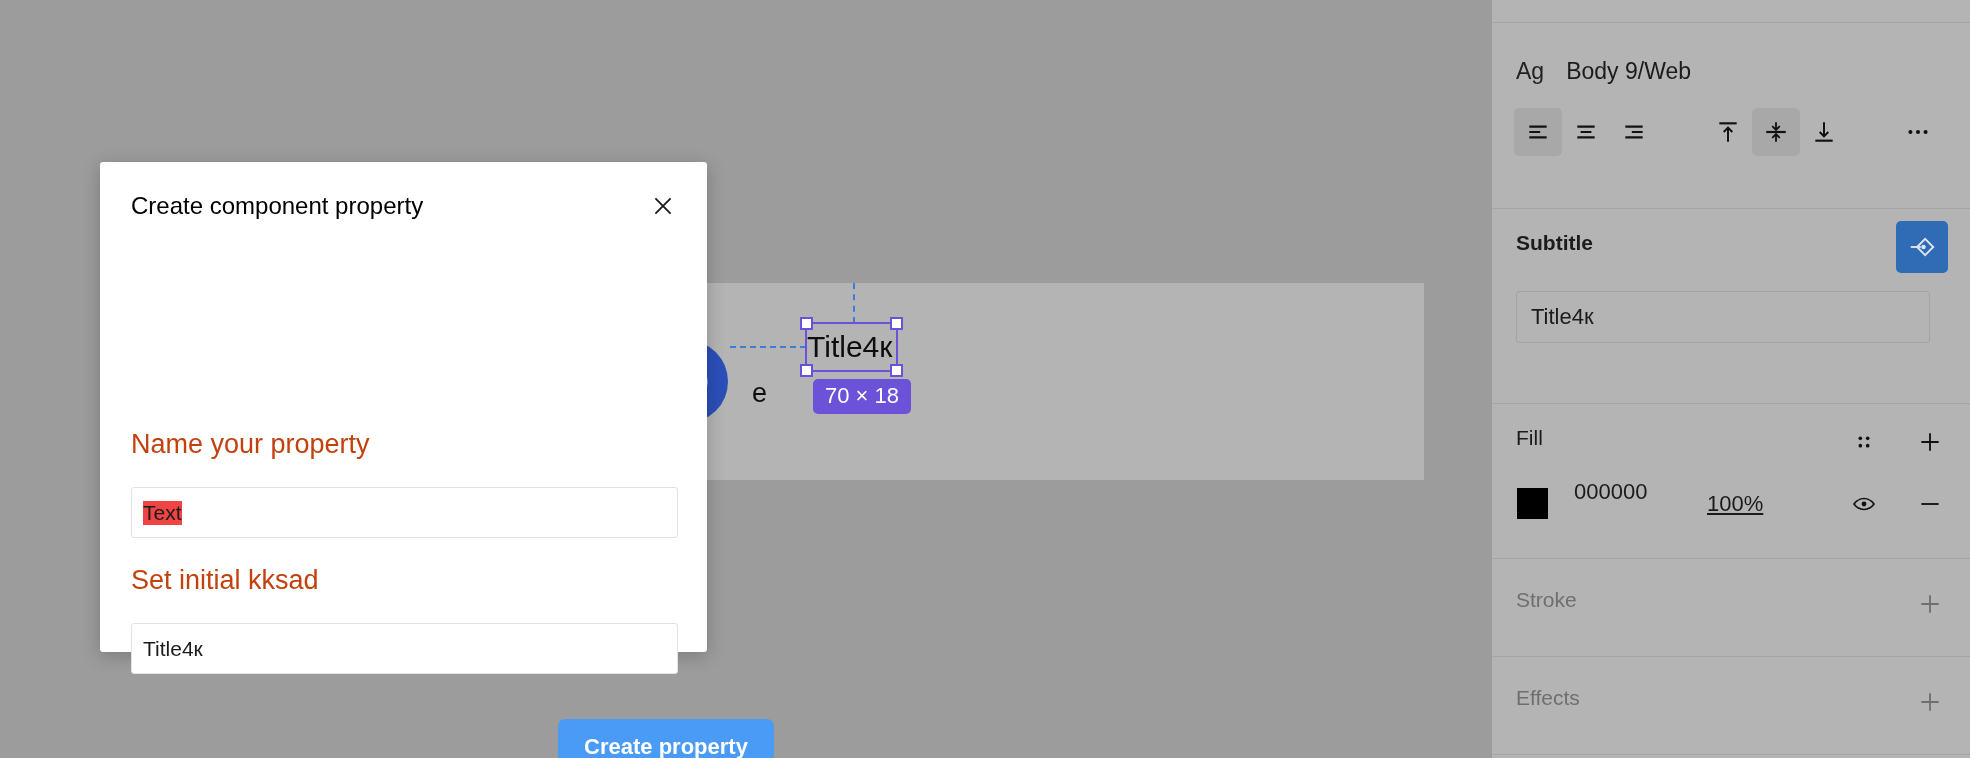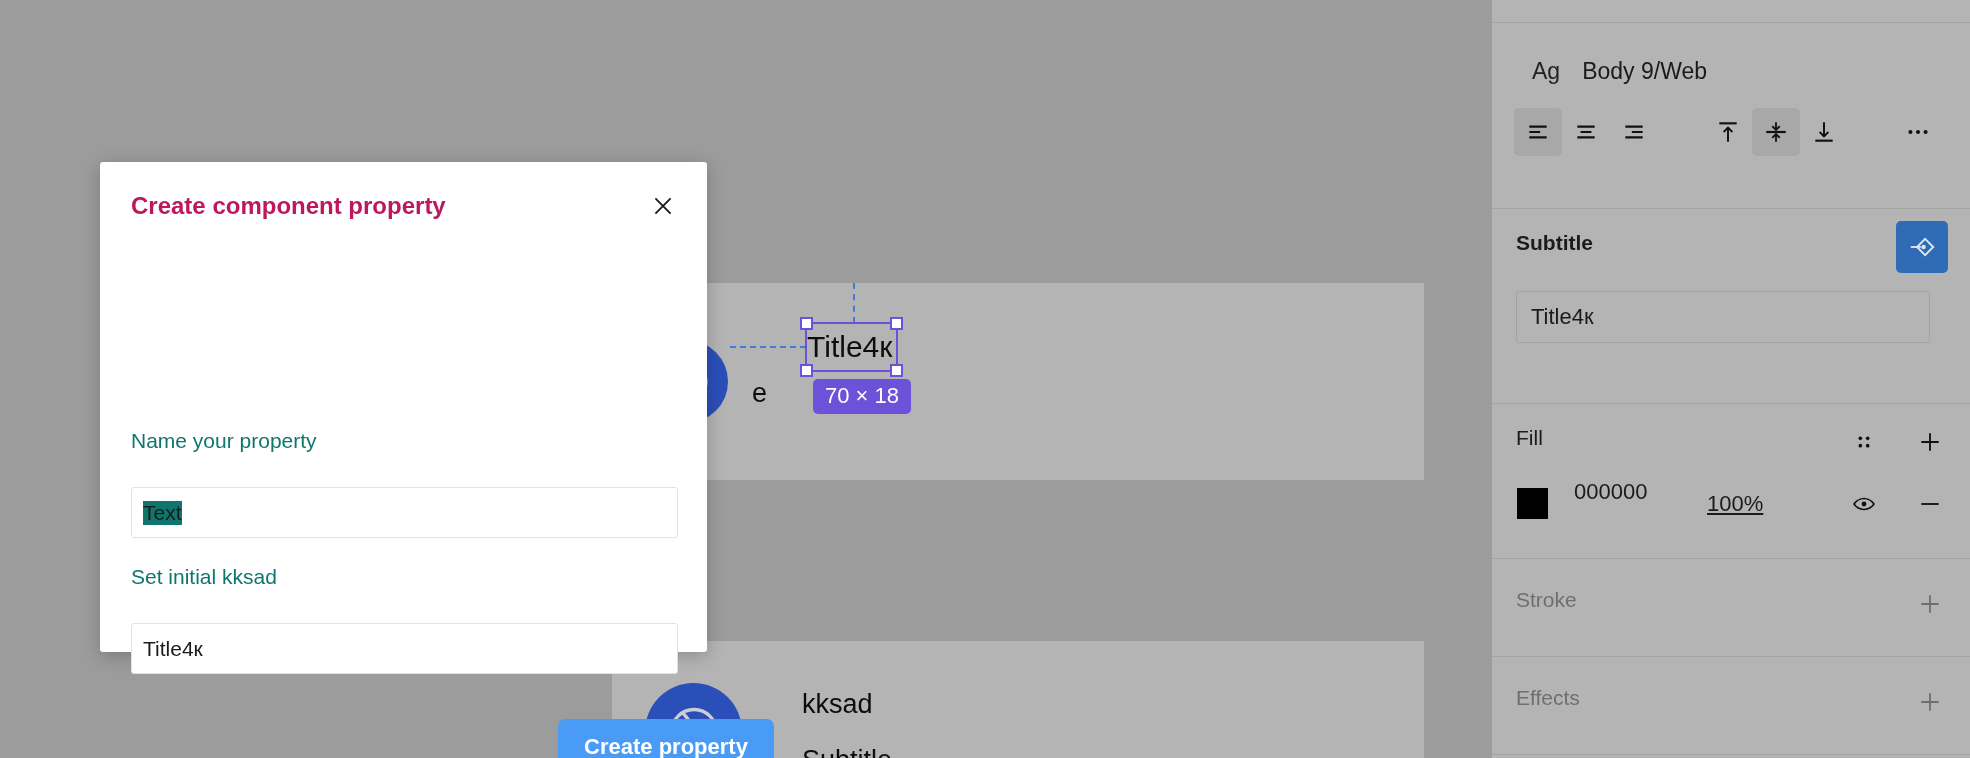--- a/index.html
+++ b/index.html
@@ -120,35 +120,35 @@
   }
   #modal-header {
     position: absolute;
     left: 0; top: 0;
     width: 100%; height: 92px;
   }
   #modal-title {
     position: absolute;
     left: 31px; top: 30px;
     font-size: 24px;
-    font-weight: bold;
-    color: #be185d;
+    font-weight: normal;
+    color: #000000;
   }
   #close-btn {
     position: absolute;
     right: 26px; top: 26px;
     width: 36px; height: 36px;
     display: flex; align-items: center; justify-content: center;
     cursor: pointer;
   }
   .field-label {
     position: absolute;
     left: 31px;
-    font-size: 21px;
-    color: #0f766e;
+    font-size: 27px;
+    color: #c2410c;
   }
   #label-name  { top: 267px; }
   #label-value { top: 403px; }
 
   .text-input {
     position: absolute;
     left: 31px;
     width: 547px;
     height: 51px;
     box-sizing: border-box;
@@ -158,21 +158,21 @@
     font-size: 21px;
     color: #1b1b1b;
     padding: 0 11px;
     font-family: "Liberation Sans", sans-serif;
     display: flex;
     align-items: center;
   }
   #input-name  { top: 325px; }
   #input-value { top: 461px; }
   #input-name .sel-text {
-    background: #0f766e;
+    background: #ef4444;
     color: #1b1b1b;
   }
   #create-btn {
     position: absolute;
     left: 458px; top: 557px;
     width: 216px; height: 56px;
     background: #4a9bf5;
     color: #ffffff;
     border: none;
     border-radius: 7px;
@@ -198,21 +198,21 @@
   #div-0 { top: 22px; }
   #div-1 { top: 208px; }
   #div-2 { top: 403px; }
   #div-3 { top: 558px; }
   #div-4 { top: 656px; }
   #div-5 { top: 754px; }
 
   
   #type-row {
     position: absolute;
-    left: 16px; top: 52px;
+    left: 0; top: 52px;
     height: 38px;
     display: flex;
     align-items: center;
     justify-content: flex-end;
   }
   #type-ag {
     margin-left: 24px;
     font-size: 23px;
     color: #222;
     font-family: "Liberation Sans", sans-serif;
@@ -323,32 +323,20 @@
         <svg width="46" height="46" viewBox="0 0 24 24">
           <circle cx="12" cy="12" r="10" fill="none" stroke="#c9cdd6" stroke-width="1.5"></circle>
           <path d="M3 9c6 0 12 1.5 16 5" fill="none" stroke="#c9cdd6" stroke-width="1.5"></path>
           <path d="M7 3.5c4 4 6.5 9 7.5 17" fill="none" stroke="#c9cdd6" stroke-width="1.5"></path>
           <path d="M21 10c-7 0-12 3-15 9" fill="none" stroke="#c9cdd6" stroke-width="1.5"></path>
         </svg>
       </div>
       <div class="card-subtitle" style="left:140px; top:95px;">e</div>
     </div>
 
-    <div class="card-frame" id="card-bottom">
-      <div class="card-avatar" style="left:33px; top:42px; width:97px; height:97px;">
-        <svg width="54" height="54" viewBox="0 0 24 24">
-          <circle cx="12" cy="12" r="10" fill="none" stroke="#c9cdd6" stroke-width="1.5"></circle>
-          <path d="M3 9c6 0 12 1.5 16 5" fill="none" stroke="#c9cdd6" stroke-width="1.5"></path>
-          <path d="M7 3.5c4 4 6.5 9 7.5 17" fill="none" stroke="#c9cdd6" stroke-width="1.5"></path>
-          <path d="M21 10c-7 0-12 3-15 9" fill="none" stroke="#c9cdd6" stroke-width="1.5"></path>
-        </svg>
-      </div>
-      <div class="card-title" style="left:190px; top:48px;">kksad</div>
-      <div class="card-subtitle" style="left:190px; top:104px;">Subtitle</div>
-    </div>
 
     <div class="guide-v"></div>
     <div class="guide-h"></div>
 
     <div id="sel-label-text">Title4к</div>
     <div id="sel-box">
       <span class="sel-handle sh-tl"></span>
       <span class="sel-handle sh-tr"></span>
       <span class="sel-handle sh-bl"></span>
       <span class="sel-handle sh-br"></span>

